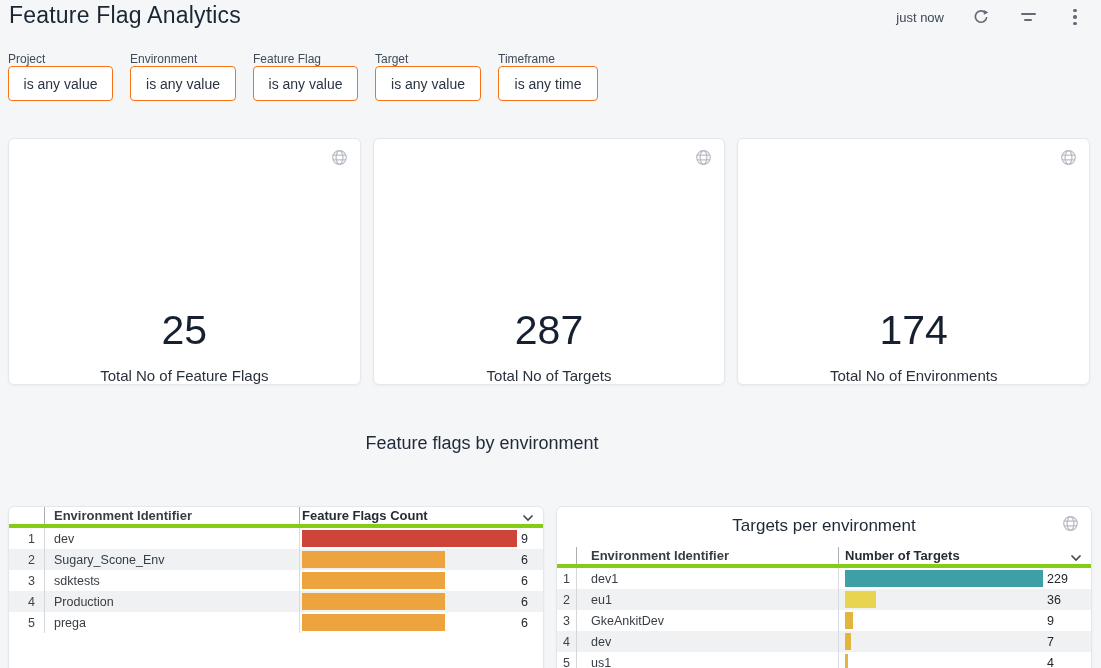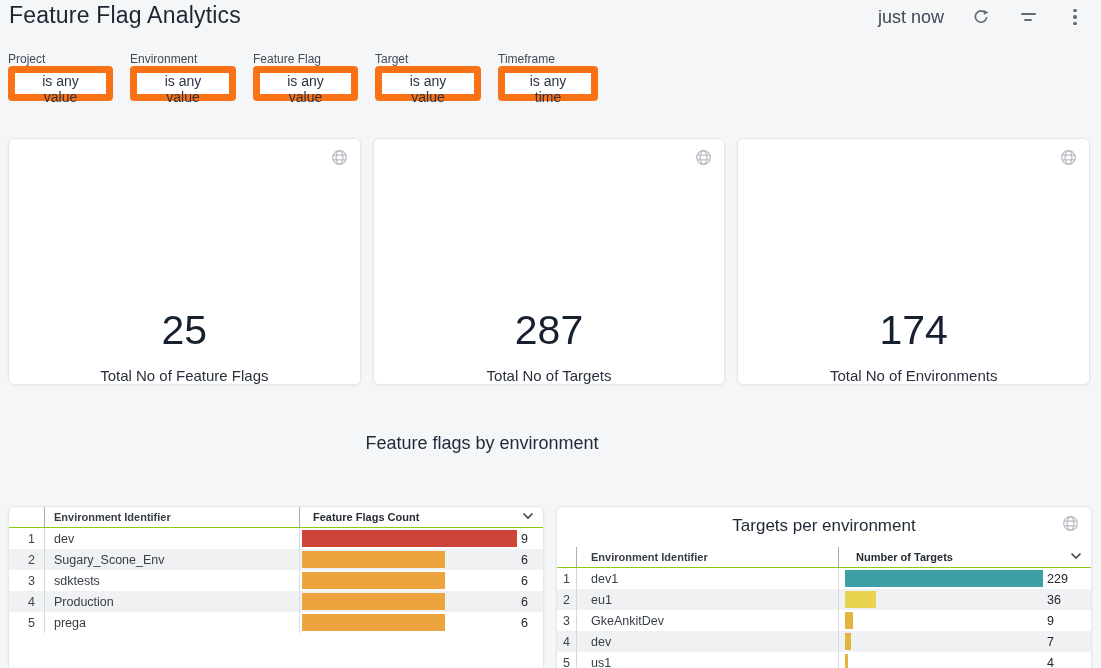--- a/index.html
+++ b/index.html
@@ -15,38 +15,38 @@
   
   .topbar { position:absolute; top:0; left:0; width:100%; height:40px; }
   .dash-title {
     position:absolute; left:9px; top:2px;
     font-size:23px; font-weight:400; color:#1b2633; letter-spacing:.2px;
   }
   .topbar-actions {
     position:absolute; right:16px; top:5px; height:24px;
     display:flex; align-items:center; gap:27px;
   }
-  .refresh-time { font-size:18px; color:#3e4754; }
+  .refresh-time { font-size:13px; color:#3e4754; }
   .icon-btn {
     width:20px; height:20px; display:flex; align-items:center; justify-content:center;
     cursor:pointer; color:#636b76;
   }
   .filter-glyph { display:flex; flex-direction:column; align-items:center; gap:4px; }
   .filter-glyph i { display:block; height:2px; background:#636b76; border-radius:1px; }
   .filter-glyph i:nth-child(1){ width:15px; }
   .filter-glyph i:nth-child(2){ width:8px; }
   .kebab-glyph { display:flex; flex-direction:column; gap:3px; }
   .kebab-glyph i { width:3.5px; height:3.5px; border-radius:50%; background:#636b76; display:block; }
 
   
   .filters { position:absolute; top:52px; left:8px; display:flex; gap:17px; }
   .filter-field { display:flex; flex-direction:column; }
   .filter-label { font-size:12px; color:#414b58; }
   .filter-btn {
-    height:35px; background:#ffffff; border:7px solid #f97316; border-radius:4px;
+    height:35px; background:#ffffff; border:1px solid #f97316; border-radius:4px;
     font-family:inherit; font-size:14px; color:#2a3342; text-align:center;
     padding:0 12px; cursor:pointer; width:105px;
   }
   .filter-field:nth-child(2) .filter-btn { width:106px; }
   .filter-field:nth-child(4) .filter-btn { width:106px; }
   .filter-field:nth-child(5) .filter-btn { width:100px; }
 
   
   .stat-row { position:absolute; top:138px; left:8px; width:1082px; display:flex; gap:12px; }
   .card {
@@ -71,22 +71,22 @@
   #table-1 { left:556px; }
   .table-head { position:relative; height:40px; }
   .table-title {
     position:absolute; top:9px; left:0; width:100%; text-align:center;
     font-size:17px; color:#1f2834; font-weight:400;
   }
   .table-head .tile-globe { top:8px; }
 
   .thead {
     display:flex; align-items:flex-start; height:21px;
-    border-bottom:1px solid #84cc16;
-    font-size:11px; font-weight:700; color:#262c33;
+    border-bottom:4px solid #84cc16;
+    font-size:13px; font-weight:700; color:#262c33;
   }
   .trow { display:flex; align-items:center; height:21px; font-size:12.5px; }
   .trow:nth-child(even) { background:#f0f1f3; }
 
   .c-num { text-align:right; color:#3d434a; border-right:1px solid #d5d8db; height:100%;
     display:flex; align-items:center; justify-content:flex-end; }
   .c-env { border-right:1px solid #d9dcdf; height:100%; display:flex; align-items:center;
     color:#373d44; white-space:nowrap; overflow:hidden; }
   .c-bar { flex:1; height:100%; display:flex; align-items:center; position:relative; }
 
@@ -94,21 +94,21 @@
   #table-0 .c-env { width:255px; padding-left:9px; }
   #table-0 .c-bar { padding-left:2px; }
   #table-0 .barwrap { width:215px; }
 
   #table-1 .c-num { width:20px; padding-right:6px; }
   #table-1 .c-env { width:262px; padding-left:14px; }
   #table-1 .c-bar { padding-left:6px; }
   #table-1 .barwrap { width:198px; }
 
   .thead .c-env, .thead .c-num { border-right-color:#a9aeb4; }
-  .thead .c-bar { padding-right:28px;margin-left:11px; }
+  .thead .c-bar { padding-right:28px; }
   .col-title { white-space:nowrap; }
   .sort-chevron { position:absolute; right:9px; top:3px; cursor:pointer; color:#3f464e; }
 
   .barwrap { height:17px; display:flex; align-items:center; }
   .bar { height:17px; display:block; }
   .bar-val { margin-left:4px; color:#22272d; }
 </style>
 </head>
 <body>
 

